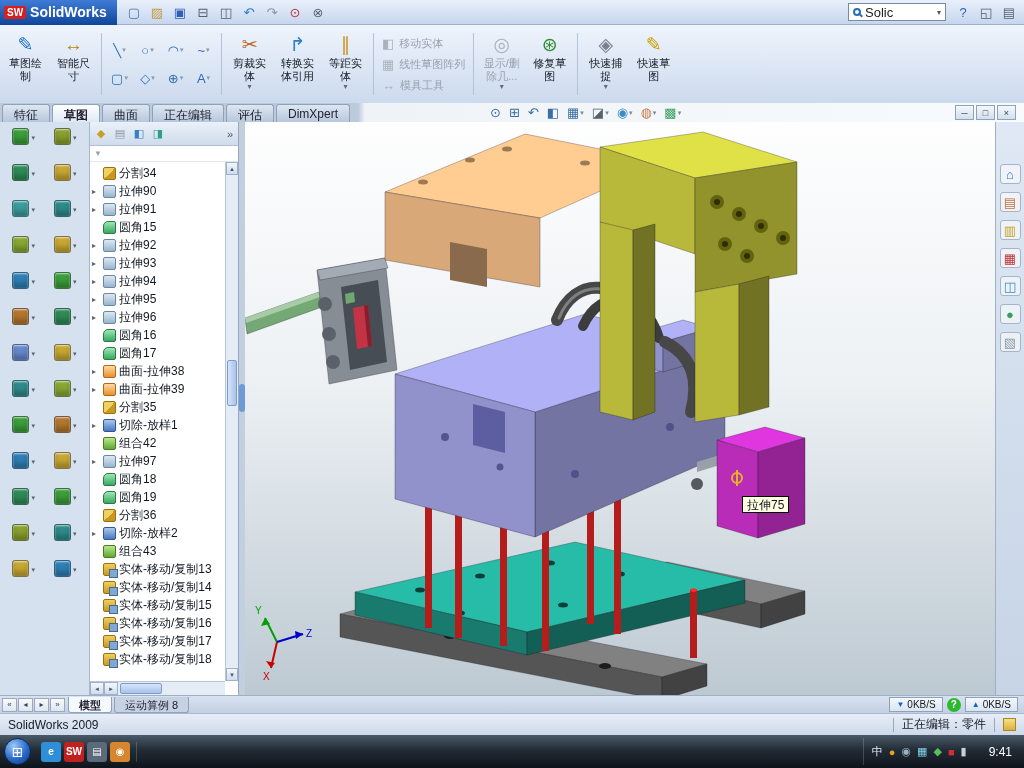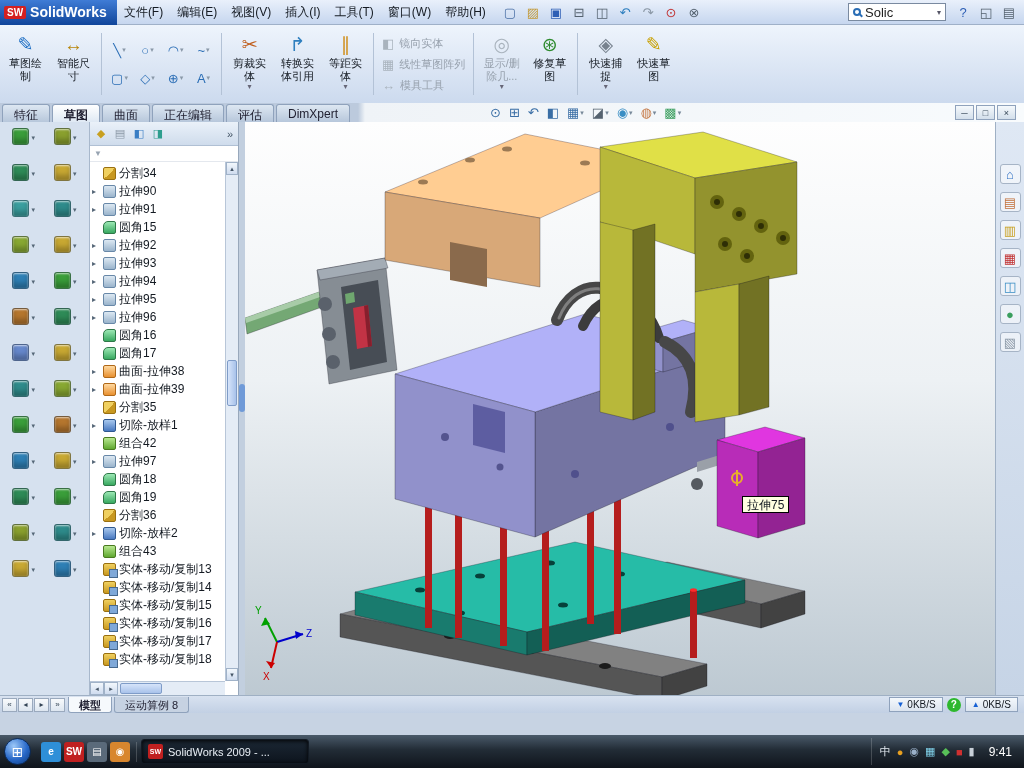--- a/index.html
+++ b/index.html
@@ -121,40 +121,31 @@
 
 .taskbar{position:absolute;left:0;top:735px;width:1024px;height:33px;background:linear-gradient(180deg,#4a5a6a 0%,#222c36 45%,#0f141b 100%);display:flex;align-items:center;padding:0 4px;gap:4px}
 .start-orb{width:27px;height:27px;border-radius:50%;background:radial-gradient(circle at 35% 28%,#9cc8f8,#2868c8 55%,#0c3878);border:1px solid #0a2a5a;display:flex;align-items:center;justify-content:center;color:#fff;font-size:14px;flex:none}
 .ql{display:flex;gap:3px;padding:0 6px;border-right:1px solid rgba(255,255,255,.18);flex:none}
 .ql-icon{width:20px;height:20px;border-radius:3px;display:flex;align-items:center;justify-content:center;font-size:10px;font-weight:bold;color:#fff;background:var(--c,#567)}
 .task-btn{display:flex;align-items:center;gap:5px;width:168px;height:25px;border-radius:3px;padding:0 6px;background:linear-gradient(180deg,#3c4c5e,#243140);border:1px solid #121a24;color:#e8eef4;font-size:11px;overflow:hidden;white-space:nowrap;flex:none}
 .task-btn.active{background:linear-gradient(180deg,#1b2734,#0d141d);box-shadow:inset 0 1px 4px #000}
 .task-icon{width:15px;height:15px;border-radius:2px;flex:none;background:var(--c,#c02020);display:flex;align-items:center;justify-content:center;color:#fff;font-size:7px;font-weight:bold}
 .tray{margin-left:auto;display:flex;align-items:center;gap:6px;padding:0 8px;border-left:1px solid rgba(255,255,255,.18);height:27px}
 .tray-icon{font-size:11px;color:var(--c,#ccd5de)}
-.tray-time{color:#fff;font-size:12px;margin-left:8px}
+.tray-time{color:#fff;font-size:12px;margin-left:16px}
 </style>
 </head>
 <body>
 
 <div id="screen">
 
   <div class="topbar">
     <div class="logo">
       <span class="logo-badge">SW</span>
       <span>SolidWorks</span>
-    </div>
-    <div class="menu">
-      <span class="menu-item">文件(F)</span>
-        <span class="menu-item">编辑(E)</span>
-        <span class="menu-item">视图(V)</span>
-        <span class="menu-item">插入(I)</span>
-        <span class="menu-item">工具(T)</span>
-        <span class="menu-item">窗口(W)</span>
-        <span class="menu-item">帮助(H)</span>
     </div>
     <div class="tb-icons">
       <span class="tb-icon" style="--c: #4a6fa5;">▢</span>
         <span class="tb-icon" style="--c: #c29a3a;">▨</span>
         <span class="tb-icon" style="--c: #2e5fb5;">▣</span>
         <span class="tb-icon" style="--c: #55626f;">⊟</span>
         <span class="tb-icon" style="--c: #55626f;">◫</span>
         <span class="tb-icon" style="--c: #2e7fbf;">↶</span>
         <span class="tb-icon" style="--c: #8a97a5;">↷</span>
         <span class="tb-icon" style="--c: #c03030;">⊙</span>
@@ -227,21 +218,21 @@
         <div class="rbig arrow" style="--c: #d09020;">
           <span class="rglyph">∥</span>
           <span class="rlab">等距实</span>
           <span class="rlab">体</span>
         </div>
     </div>
     <div class="rsep"></div>
     <div class="rstack">
       <div class="rstack-item disabled">
           <span class="rglyph">◧</span>
-          <span>镜向实体</span>
+          <span>移动实体</span>
         </div>
         <div class="rstack-item disabled">
           <span class="rglyph">▦</span>
           <span>线性草图阵列</span>
         </div>
         <div class="rstack-item disabled">
           <span class="rglyph">↔</span>
           <span>模具工具</span>
         </div>
     </div>
@@ -789,45 +780,48 @@
         <span>0KB/S</span>
       </div>
       <div class="net-help">?</div>
       <div class="net-badge">
         <span class="net-arrow">▲</span>
         <span>0KB/S</span>
       </div>
     </div>
   </div>
 
+  <div class="statusbar">
+    <span>SolidWorks 2009</span>
+    <div class="sb-right">
+      <span class="sb-sep"></span>
+      <span>正在编辑：零件</span>
+      <span class="sb-sep"></span>
+      <span class="sb-note"></span>
+    </div>
+  </div>
 
   <div class="taskbar">
     <div class="start-orb">
         <span>⊞</span>
       </div>
     <div class="ql">
       <div class="ql-icon" style="--c: #2e8fd8;">
           <span>e</span>
         </div>
         <div class="ql-icon" style="--c: #c02020;">
           <span>SW</span>
         </div>
         <div class="ql-icon" style="--c: #5a6a7a;">
           <span>▤</span>
         </div>
         <div class="ql-icon" style="--c: #d8862e;">
           <span>◉</span>
         </div>
     </div>
-    <div class="task-btn active" style="--c: #c02020;">
-        <span class="task-icon">
-          <span>SW</span>
-        </span>
-        <span>SolidWorks 2009 - ...</span>
-      </div>
     <div class="tray">
       <span class="tray-icon" style="--c: #e4ebf2;">中</span>
         <span class="tray-icon" style="--c: #e8a020;">●</span>
         <span class="tray-icon" style="--c: #9ab0c8;">◉</span>
         <span class="tray-icon" style="--c: #7fd0e8;">▦</span>
         <span class="tray-icon" style="--c: #58c058;">◆</span>
         <span class="tray-icon" style="--c: #d03030;">■</span>
         <span class="tray-icon" style="--c: #c8d0d8;">▮</span>
       <span class="tray-time">9:41</span>
     </div>

